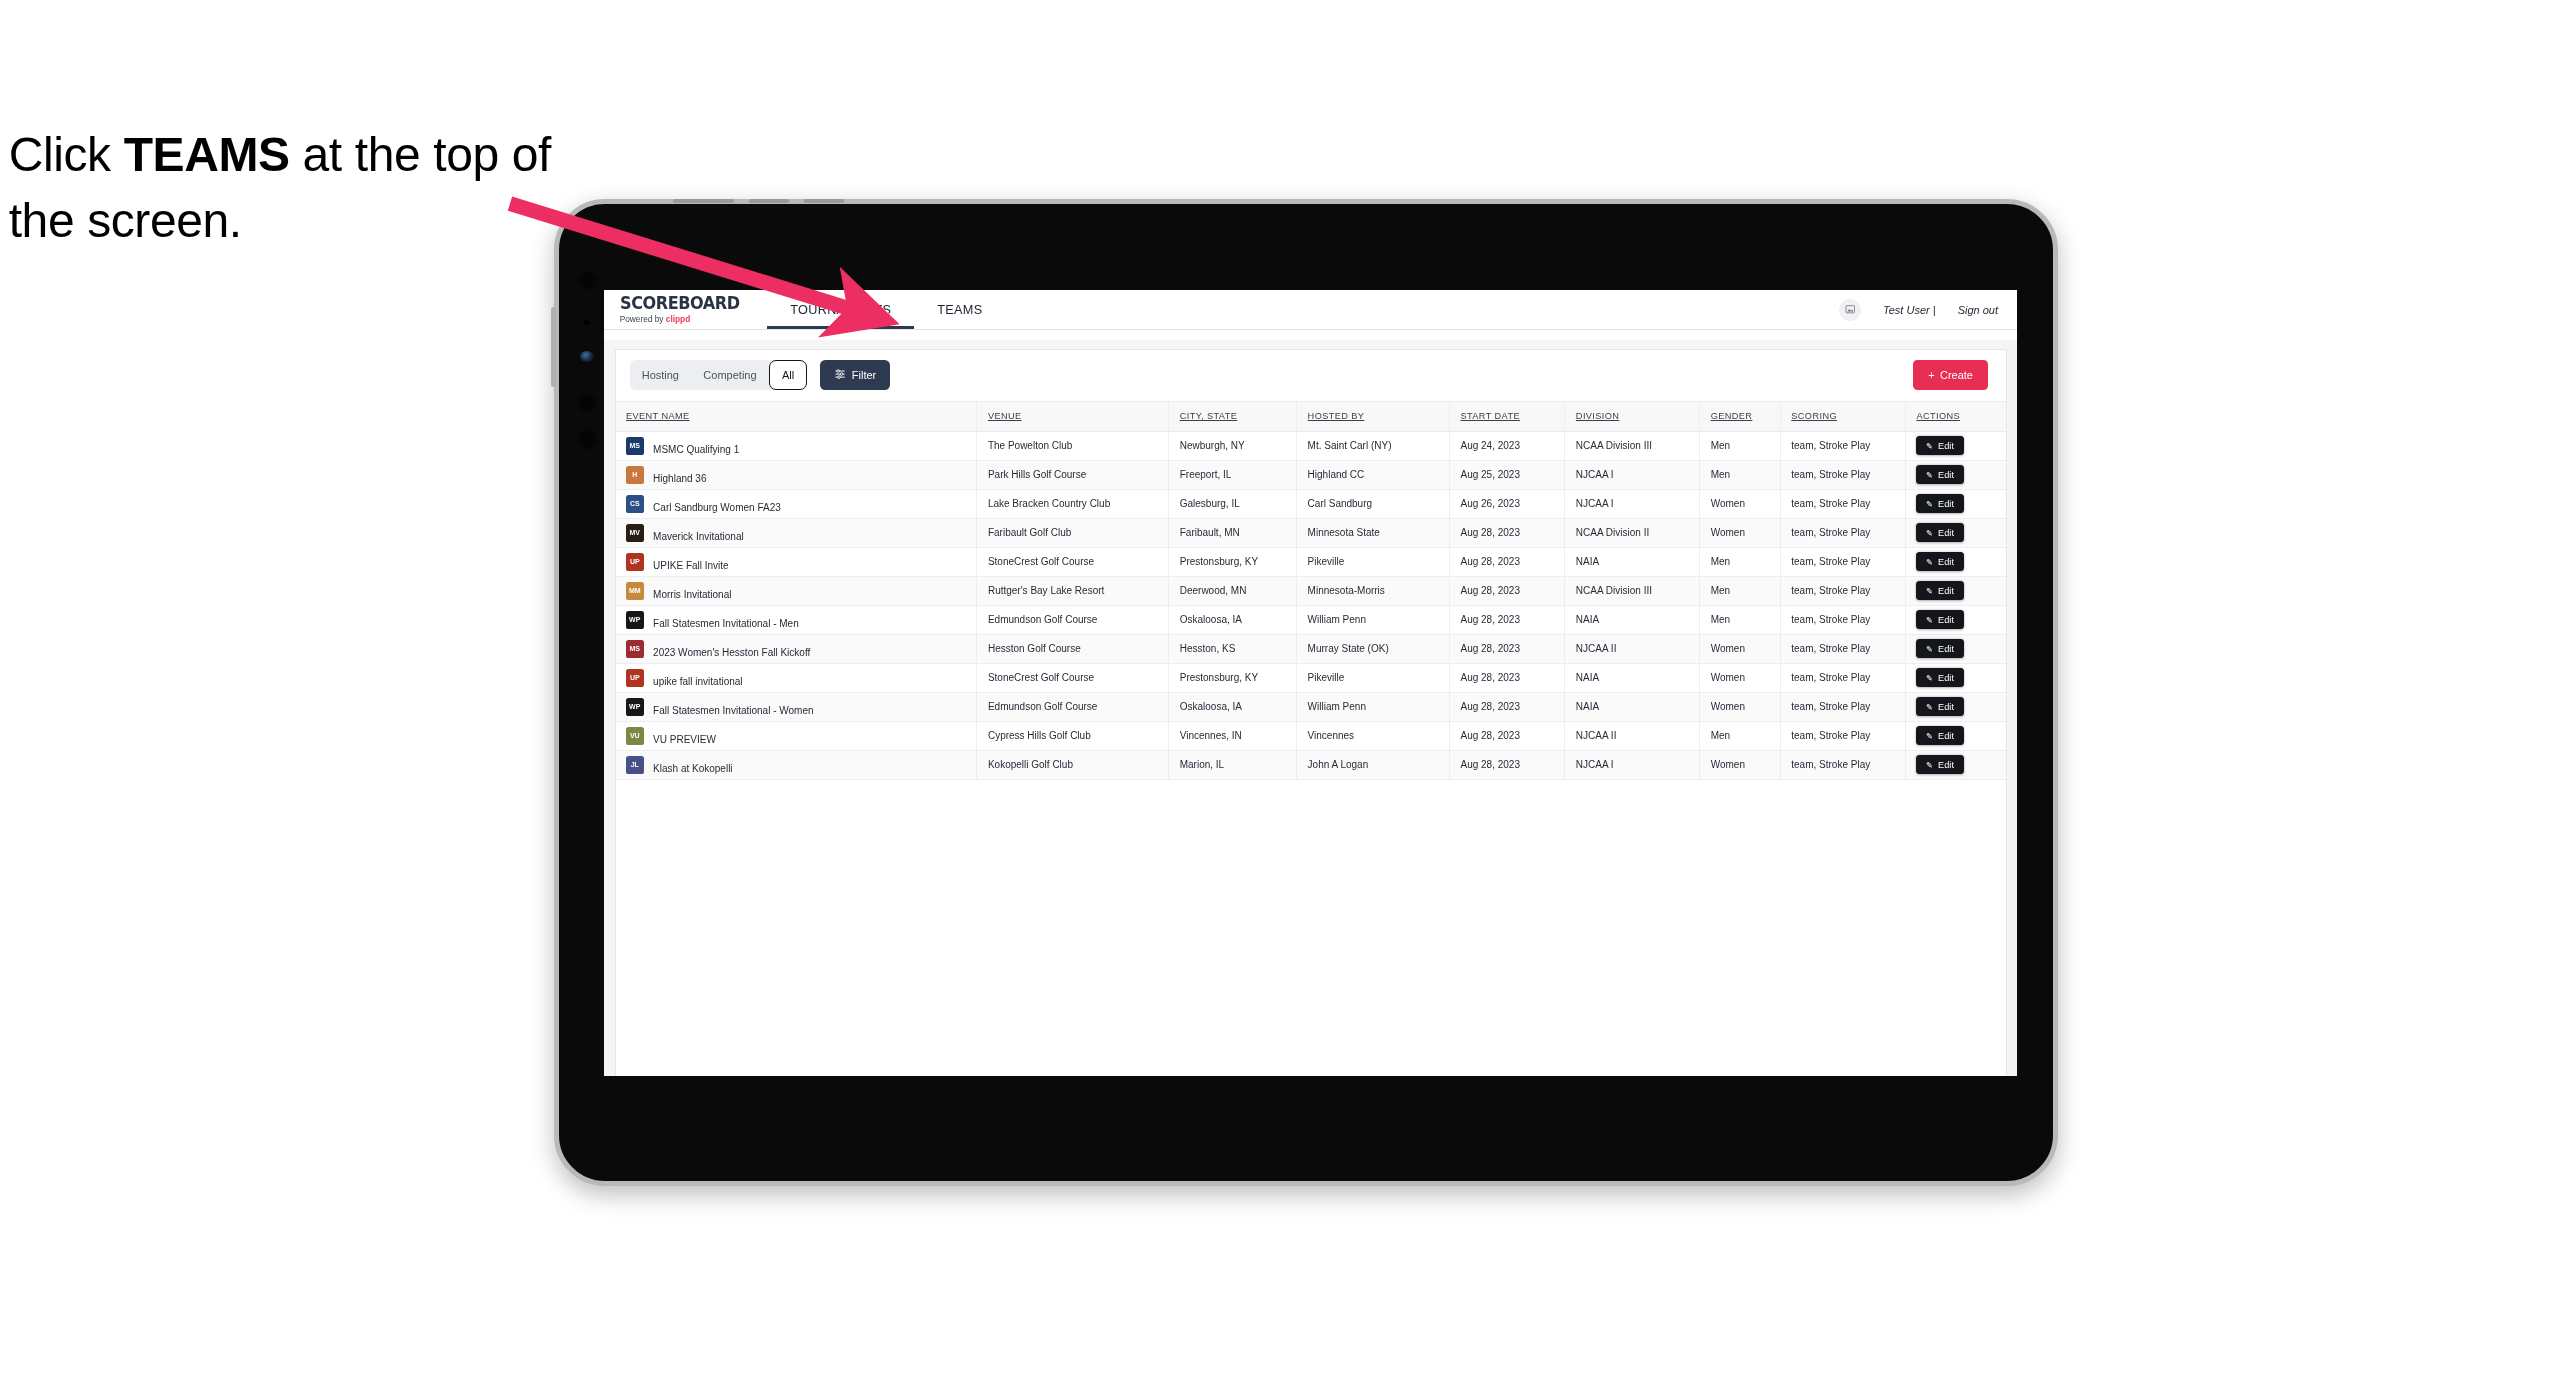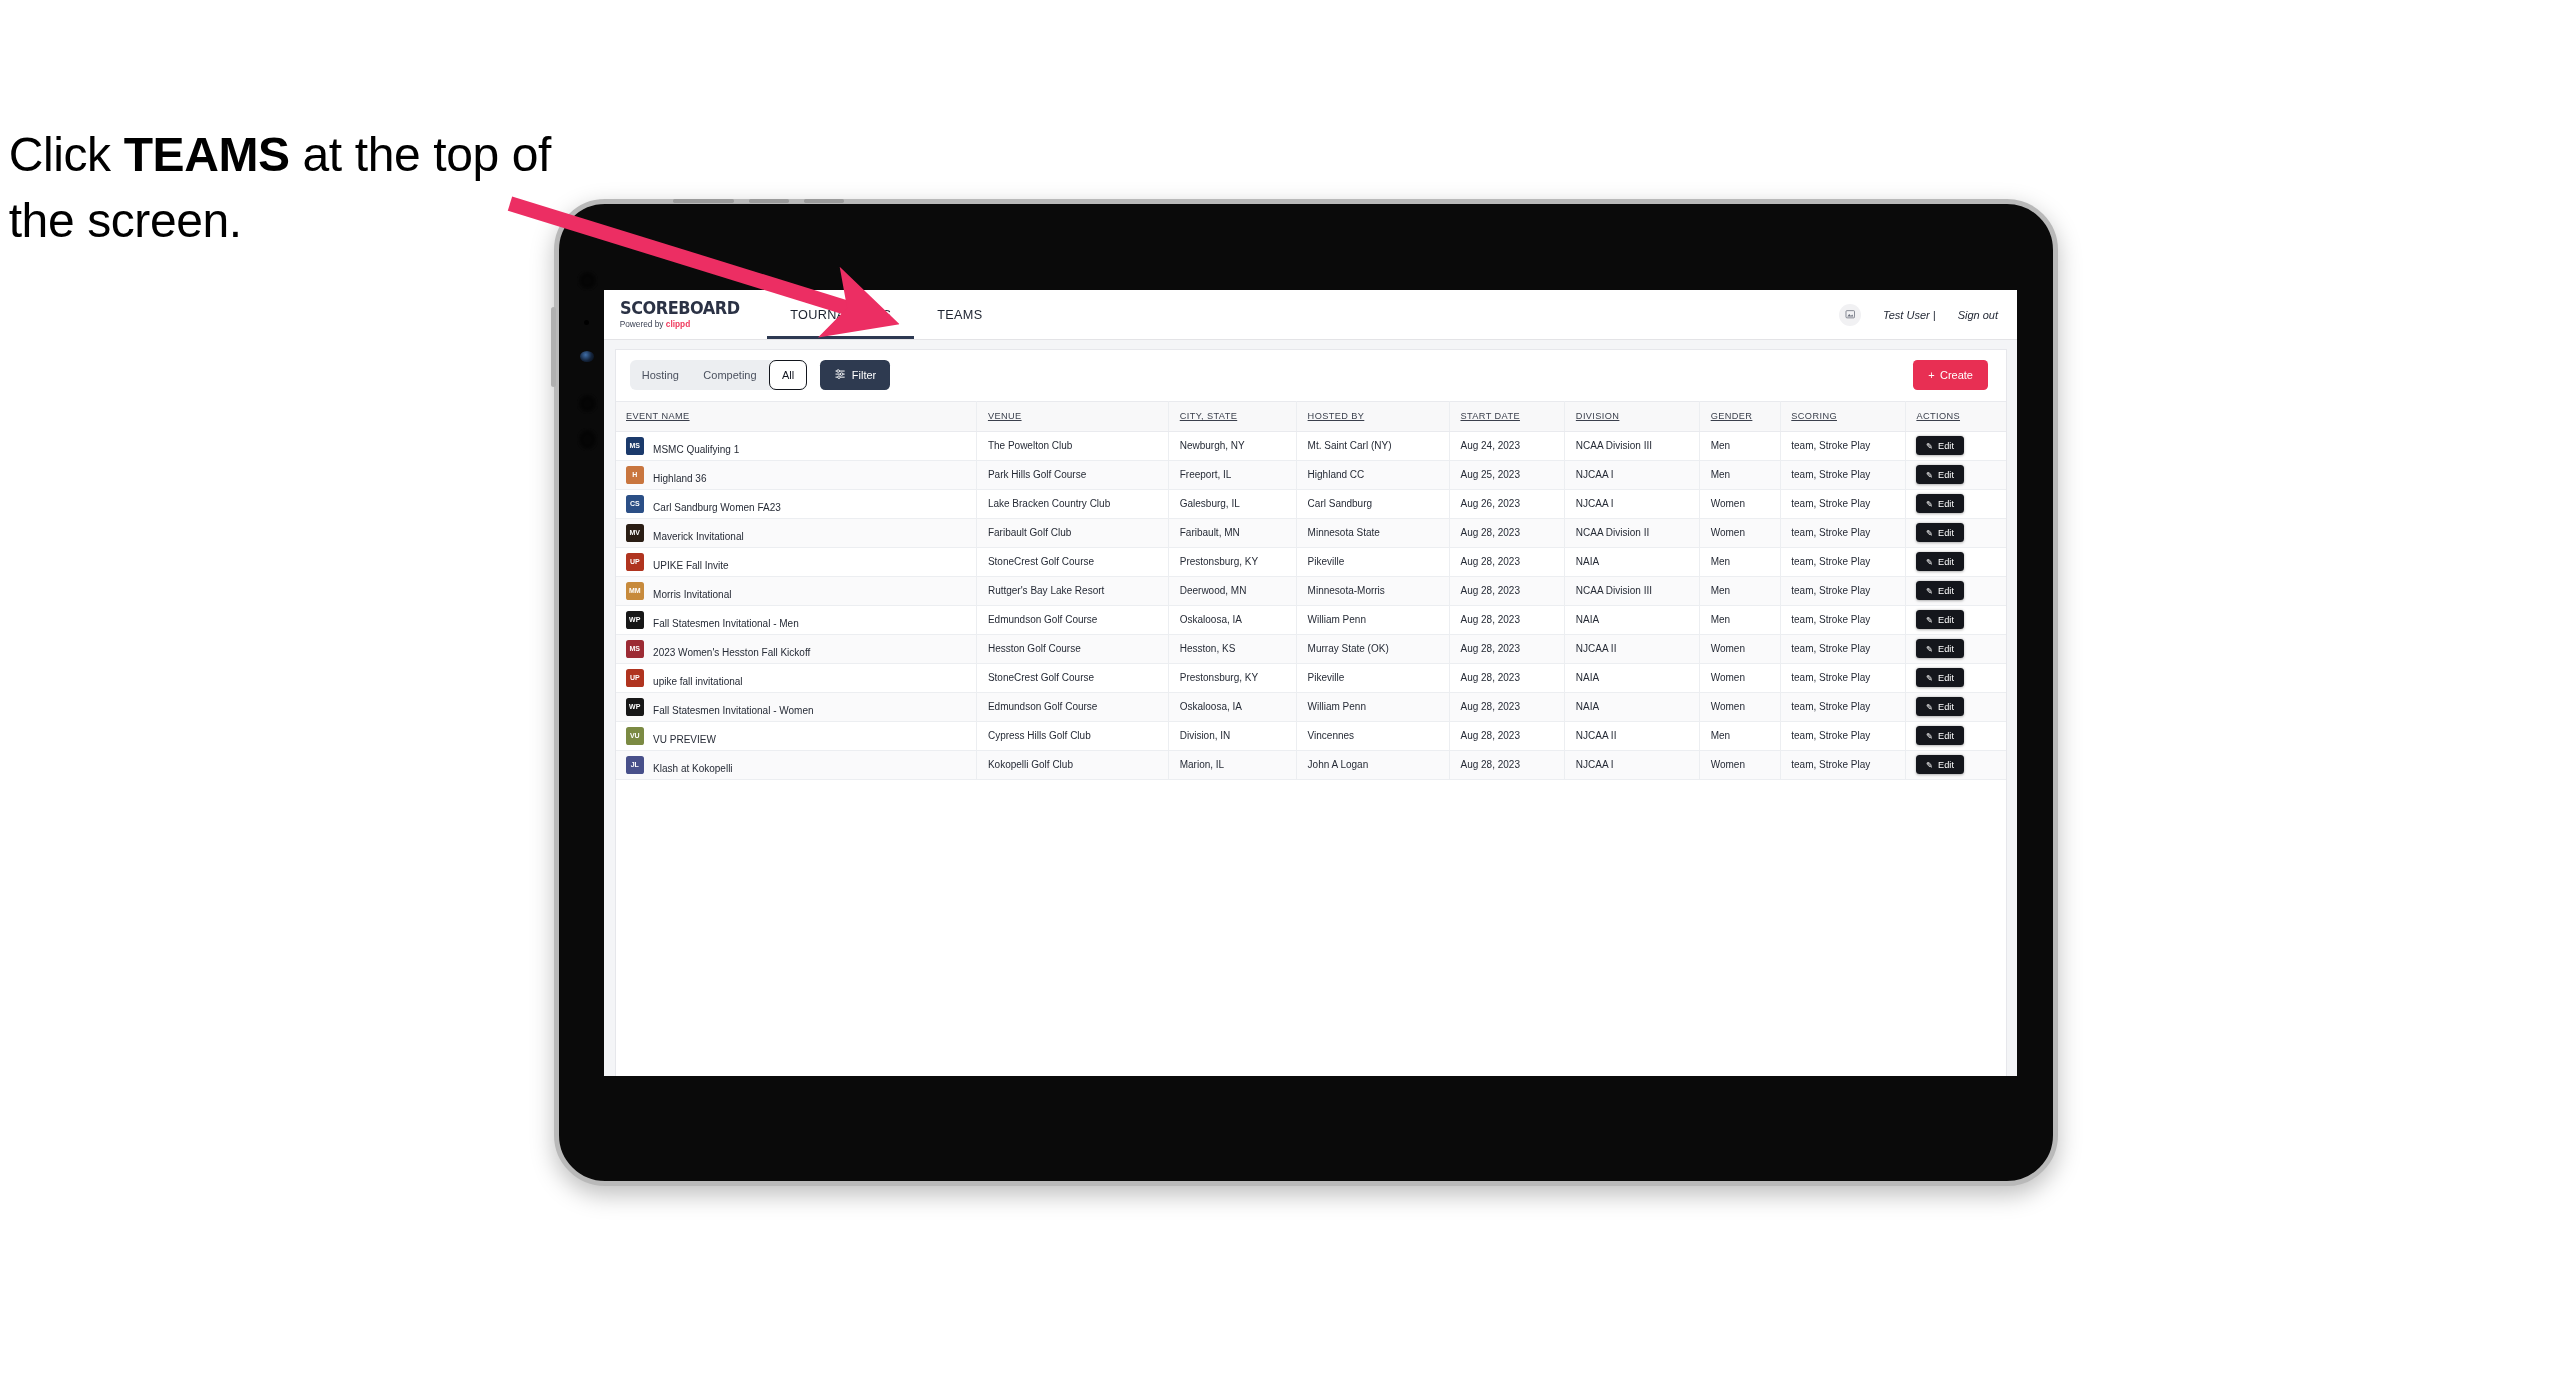--- a/index.html
+++ b/index.html
@@ -47,21 +47,21 @@
     position: absolute;
     left: 45px; top: 86px;
     width: 1413px; height: 786px;
     background: #ffffff;
     overflow: hidden;
   }
 
   
   #topnav {
     position: relative;
-    height: 50px;
+    height: 40px;
     background: #fff;
     border-bottom: 0.9px solid #e3e3e6;
     display: flex; align-items: stretch;
   }
   #brand {
     display: flex; flex-direction: column; justify-content: center;
     padding: 0 17.5px 0 15.7px; min-width: 133px;
   }
   #brand .logo-main {
     font-family: "DejaVu Sans", sans-serif;
@@ -504,21 +504,21 @@
                       </span></td>
                   </tr>
                   <tr>
                     <td>
                       <div class="evt-cell">
                         <span class="evt-logo" style="background: rgb(123, 138, 67);">VU</span>
                         <span>VU PREVIEW</span>
                       </div>
                     </td>
                     <td>Cypress Hills Golf Club</td>
-                    <td>Division, IN</td>
+                    <td>Vincennes, IN</td>
                     <td>Vincennes</td>
                     <td>Aug 28, 2023</td>
                     <td>NJCAA II</td>
                     <td>Men</td>
                     <td>team, Stroke Play</td>
                     <td><span class="edit-btn">
                         <span class="pen">✎</span>
                         <span>Edit</span>
                       </span></td>
                   </tr>

